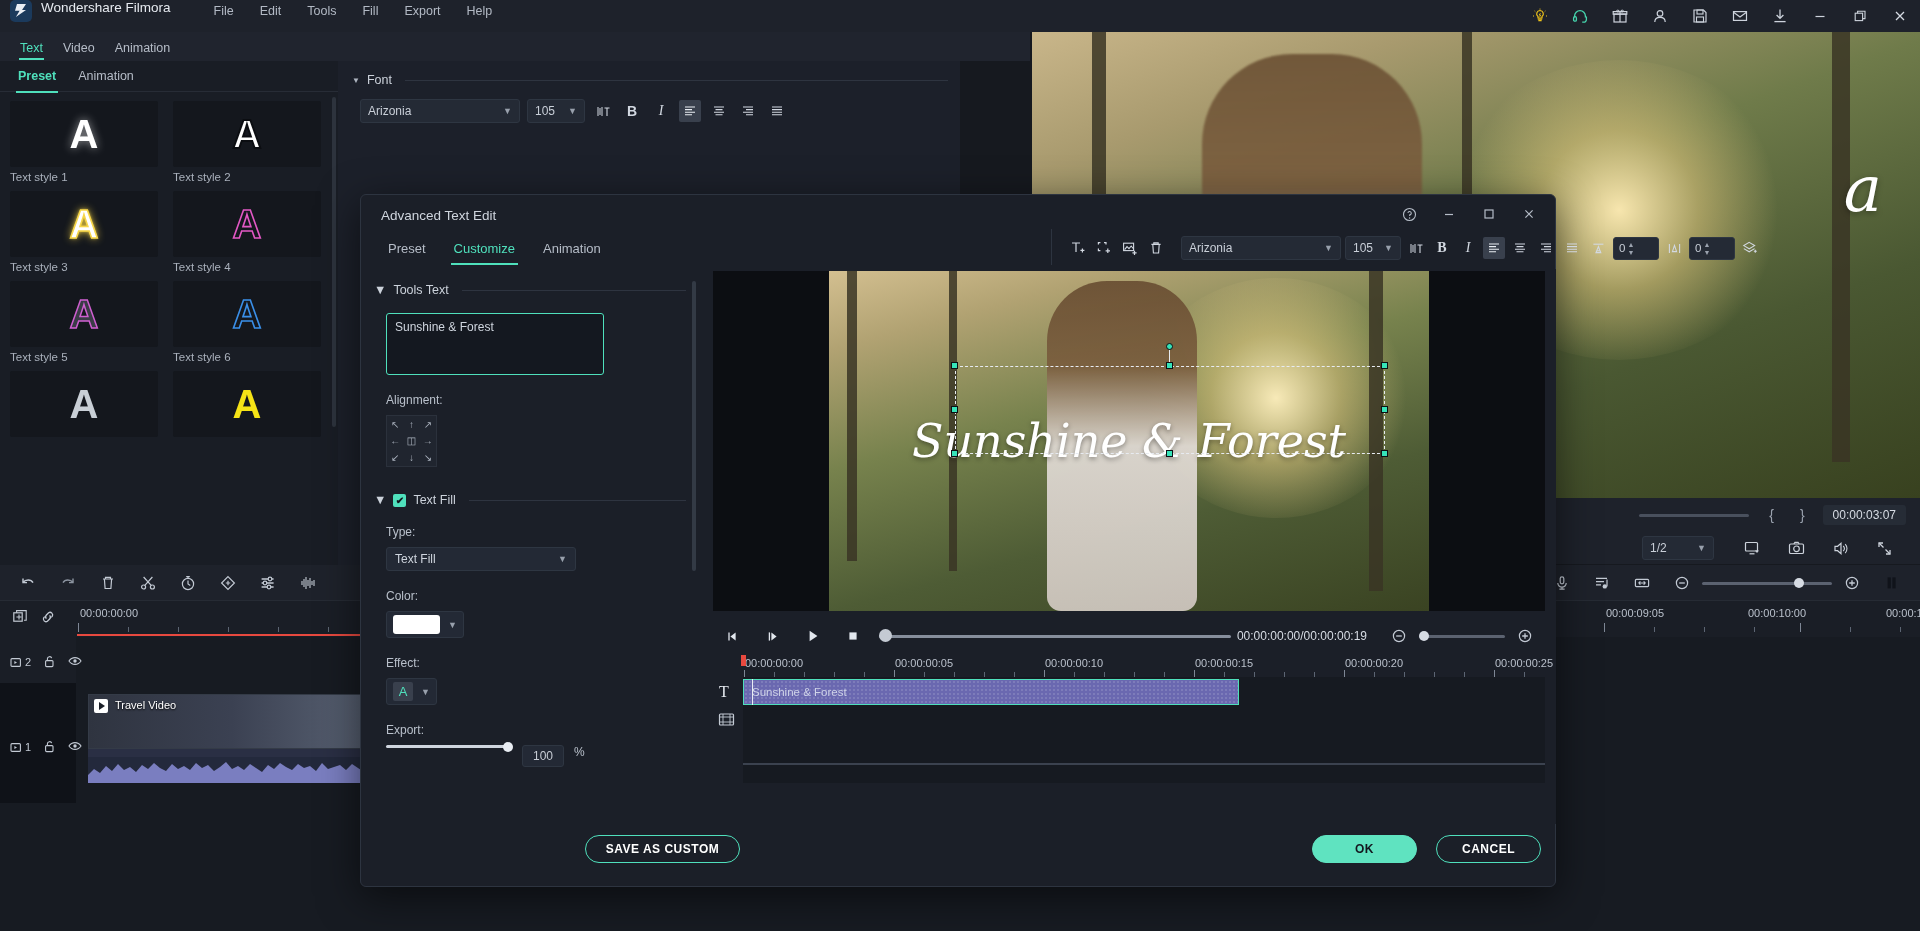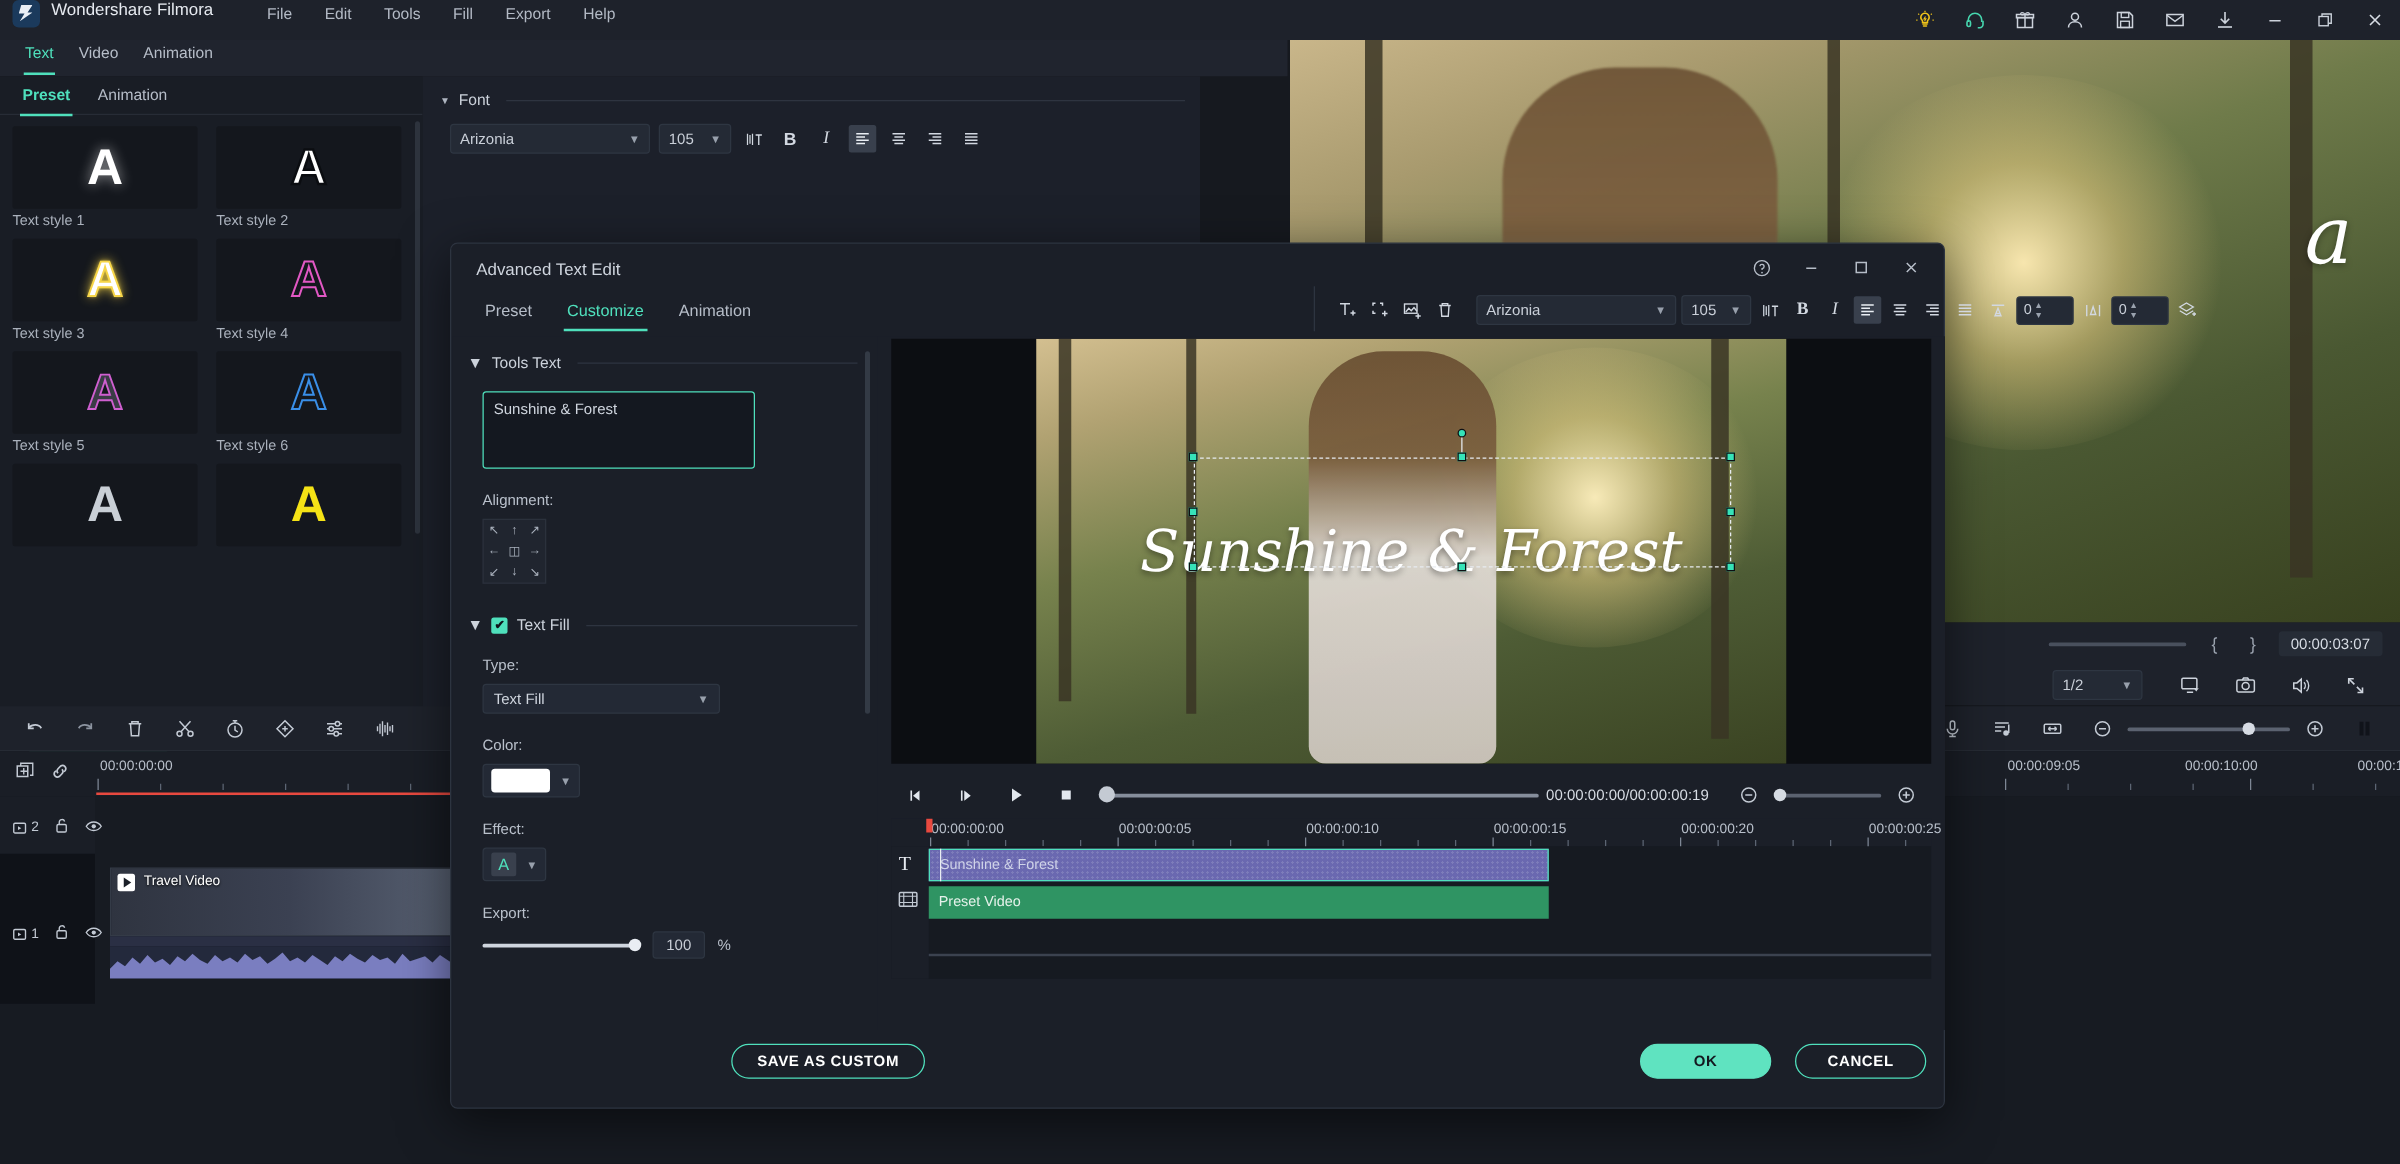--- a/index.html
+++ b/index.html
@@ -40,21 +40,21 @@
     display: flex; align-items: center; gap: 0;
   }
   .tb-ic {
     width: 40px; height: 32px; display: flex; align-items: center;
     justify-content: center; color: #cdd3dc;
   }
 
   
   .toptabs {
     position: absolute; left: 0; top: 32px; width: 1030px; height: 29px;
-    background: #20242e; display: flex; padding-left: 10px;
+    background: #20242e; display: flex; align-items: flex-end; padding-left: 10px;
   }
   .toptab {
     font-size: 12.5px; color: #b6bdc8; padding: 3px 10px 6px 10px;
     position: relative;
   }
   .toptab.active { color: #4fe0bc; }
   .toptab.active::after {
     content:""; position:absolute; left:9px; right:9px; bottom:1px;
     height:2px; background:#4fe0bc;
   }
@@ -232,21 +232,21 @@
   .align-grid div { display:flex; align-items:center; justify-content:center; font-size:10px; color:#aab2be; }
   .dd {
     margin:8px 0 0 24px; width:190px; height:24px; background:#232935; border:1px solid #2e3642;
     border-radius:3px; display:flex; align-items:center; justify-content:space-between; padding:0 8px;
     font-size:12px; color:#cfd5de;
   }
   .color-row { margin:8px 0 0 24px; display:flex; align-items:center; }
   .swatch { width:47px; height:19px; background:#fff; border-radius:3px; }
   .swatch-wrap { background:#232935; border:1px solid #2e3642; border-radius:3px; padding:3px 6px; display:flex; align-items:center; gap:8px; }
   .effect-A { width:20px; height:19px; background:#39404d; border-radius:2px; display:flex; align-items:center; justify-content:center; color:#4fe0bc; font-size:13px; }
-  .opa-row { margin:8px 0 0 24px; display:flex; align-items:center; gap:10px; }
+  .opa-row { margin:8px 0 0 24px; display:flex; gap:10px; }
   .opa-track { width:126px; height:3px; background:#cfd5de; border-radius:2px; position:relative; }
   .opa-knob { position:absolute; right:-1px; top:-3.5px; width:10px; height:10px; border-radius:50%; background:#e9edf3; }
   .opa-val { background:#232935; border:1px solid #2e3642; border-radius:3px; width:42px; height:22px; display:flex; align-items:center; justify-content:center; font-size:12px; }
   .ml-scroll { position:absolute; right:6px; top:12px; width:4px; height:290px; background:#333a45; border-radius:2px; }
 
   .modal-right { position:absolute; left:341px; top:74px; width:854px; height:555px; background:#1b1f28; }
   .mv-canvas {
     position:absolute; left:11px; top:2px; width:832px; height:340px; background:#0c0e12;
     display:flex; align-items:center; justify-content:center; overflow:hidden;
   }
@@ -1073,23 +1073,20 @@
         <div style="position:absolute;left:5px;top:34px">
           <svg width="17" height="17" viewBox="0 0 17 17">
               <rect x="1.5" y="3" width="14" height="11" rx="1" fill="none" stroke="#c3cad4" stroke-width="1.2"></rect>
               <path d="M1.5 6h14M1.5 11h14M5 3v11M12 3v11" stroke="#c3cad4" stroke-width=".9"></path>
             </svg>
         </div>
         <div class="clip-text" style="left:30px;width:496px">
           <span>Sunshine &amp; Forest</span>
         </div>
         <div style="position:absolute;left:39px;top:2px;width:1px;height:26px;background:#e9edf3"></div>
-        <div class="clip-video" style="left:30px;width:496px">
-          <span>Preset Video</span>
-        </div>
         <div style="position:absolute;left:30px;top:86px;width:802px;height:2px;background:#3b424f"></div>
       </div>
     </div>
 
     <div class="modal-foot">
       <button class="btn-pill" style="position:absolute;left:224px;top:13px;width:155px;height:28px">SAVE AS CUSTOM</button>
       <button class="btn-pill solid" style="position:absolute;right:140px;top:13px;width:105px;height:28px">OK</button>
       <button class="btn-pill" style="position:absolute;right:16px;top:13px;width:105px;height:28px">CANCEL</button>
     </div>
   </div>

